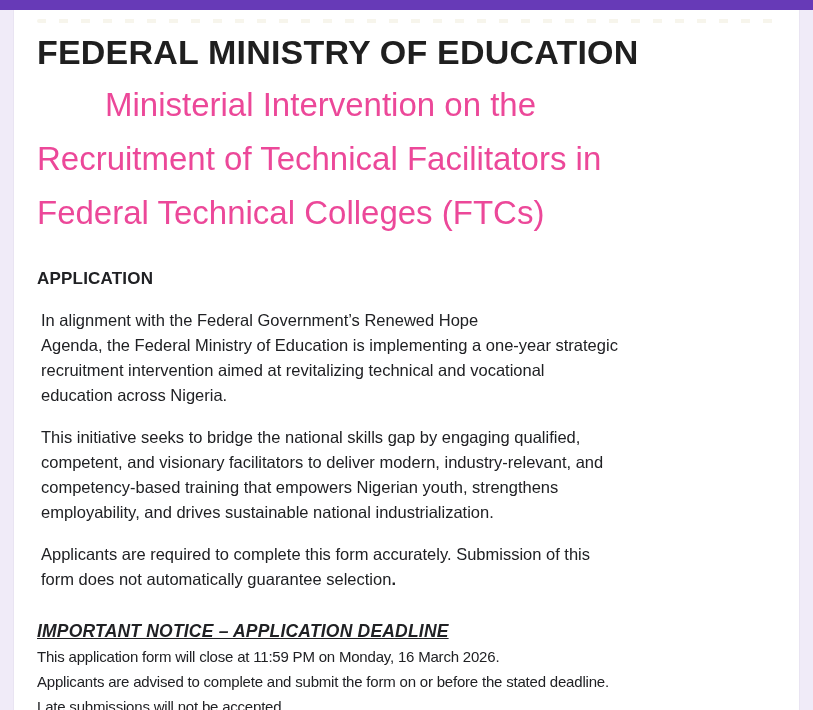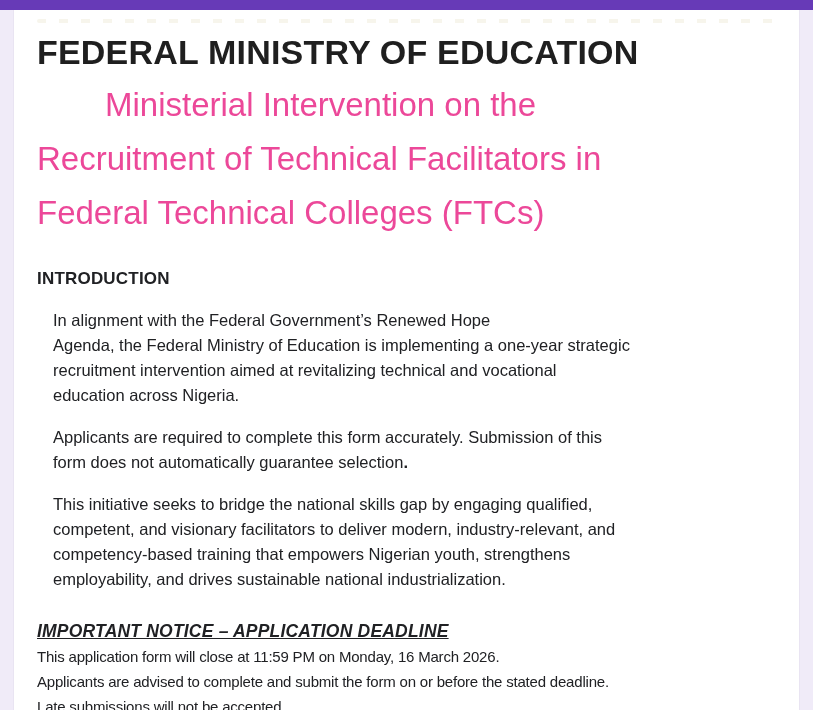--- a/index.html
+++ b/index.html
@@ -62,21 +62,21 @@
   }
   .intro-heading {
     margin: 26px 0 0 0;
     font-size: 17px;
     line-height: 25px;
     font-weight: 700;
     letter-spacing: 0.2px;
     color: var(--text);
   }
   .body-paragraph {
-    margin: 17px 0 0 16px;
+    margin: 17px 0 0 4px;
     font-size: 16.5px;
     line-height: 25px;
     font-weight: 400;
     color: var(--text);
     white-space: pre-line;
   }
   .bold-period {
     font-weight: 700;
   }
   .notice-heading {
@@ -108,34 +108,34 @@
   <div class="card">
 
     <div class="dotted-line"></div>
 
     <h1 class="form-title">FEDERAL MINISTRY OF EDUCATION</h1>
 
     <div class="form-subtitle">Ministerial Intervention on the
 Recruitment of Technical Facilitators in
 Federal Technical Colleges (FTCs)</div>
 
-    <h2 class="intro-heading">INTRODUCTION</h2>
+    <h2 class="intro-heading">APPLICATION</h2>
 
     <p class="body-paragraph">In alignment with the Federal Government’s Renewed Hope
 Agenda, the Federal Ministry of Education is implementing a one-year strategic
 recruitment intervention aimed at revitalizing technical and vocational
 education across Nigeria.</p>
 
-    <p class="body-paragraph"><span>Applicants are required to complete this form accurately. Submission of this
-form does not automatically guarantee selection</span><span class="bold-period">.</span></p>
-
     <p class="body-paragraph">This initiative seeks to bridge the national skills gap by engaging qualified,
 competent, and visionary facilitators to deliver modern, industry-relevant, and
 competency-based training that empowers Nigerian youth, strengthens
 employability, and drives sustainable national industrialization.</p>
+
+    <p class="body-paragraph"><span>Applicants are required to complete this form accurately. Submission of this
+form does not automatically guarantee selection</span><span class="bold-period">.</span></p>
 
     <h3 class="notice-heading">IMPORTANT NOTICE – APPLICATION DEADLINE</h3>
 
     <p class="notice-line">This application form will close at 11:59 PM on Monday, 16 March 2026.</p>
 
     <p class="notice-line">Applicants are advised to complete and submit the form on or before the stated deadline.</p>
 
     <p class="notice-line">Late submissions will not be accepted.</p>
 
   </div>

